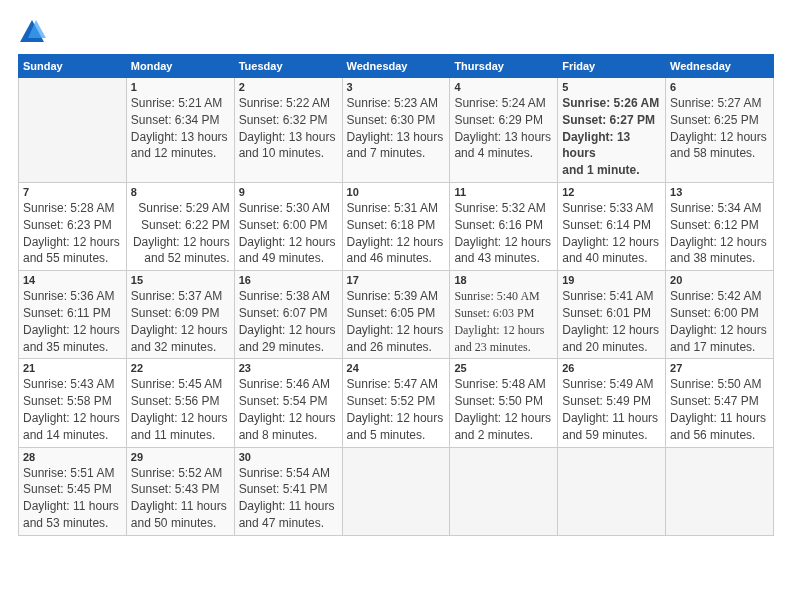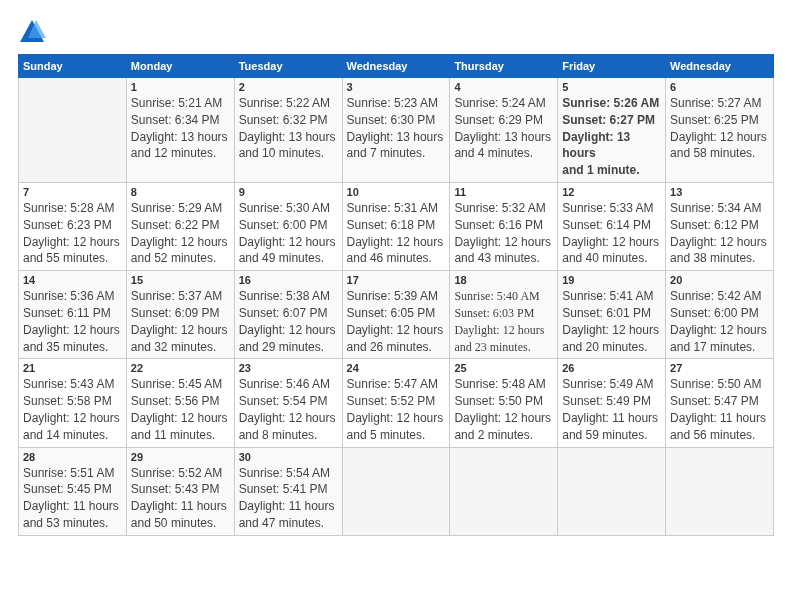--- a/index.html
+++ b/index.html
@@ -186,21 +186,21 @@
         <tr>
           <td>
             <span class="day-number">7</span>
             <div class="day-info" style="white-space: pre-line;">Sunrise: 5:28 AM
 Sunset: 6:23 PM
 Daylight: 12 hours
 and 55 minutes.</div>
           </td>
           <td>
             <span class="day-number">8</span>
-            <div class="day-info" style="white-space: pre-line;">Sunrise: 5:29 AM
+            <div class="day-info" style="white-space: pre-line; text-align: right;">Sunrise: 5:29 AM
 Sunset: 6:22 PM
 Daylight: 12 hours
 and 52 minutes.</div>
           </td>
           <td>
             <span class="day-number">9</span>
             <div class="day-info" style="white-space: pre-line;">Sunrise: 5:30 AM
 Sunset: 6:00 PM
 Daylight: 12 hours
 and 49 minutes.</div>

